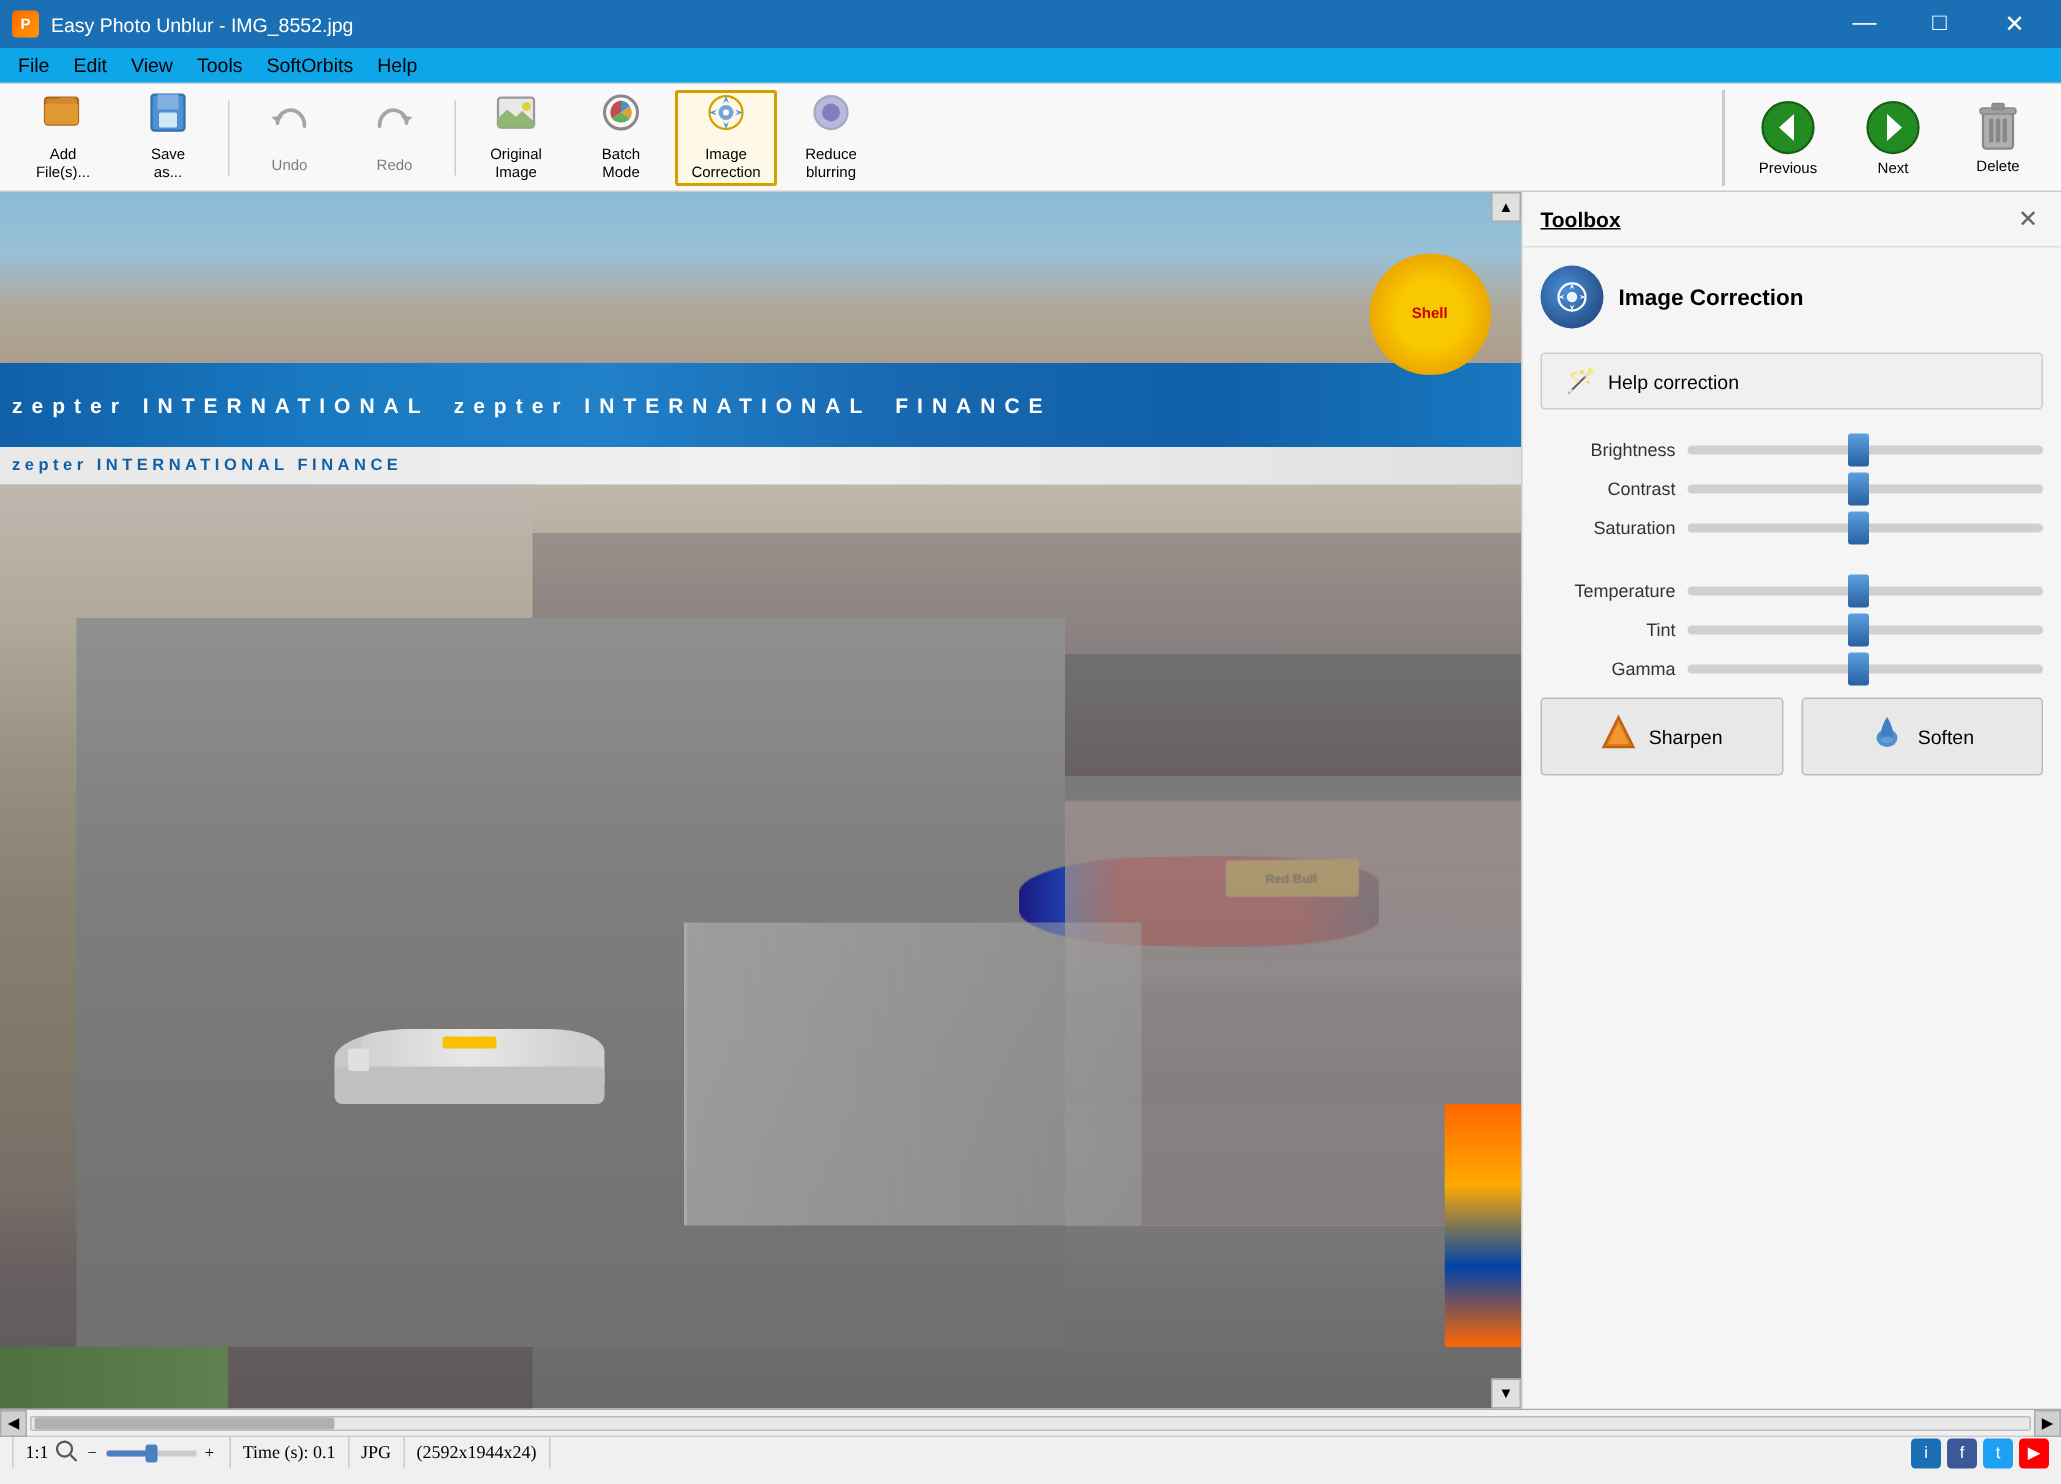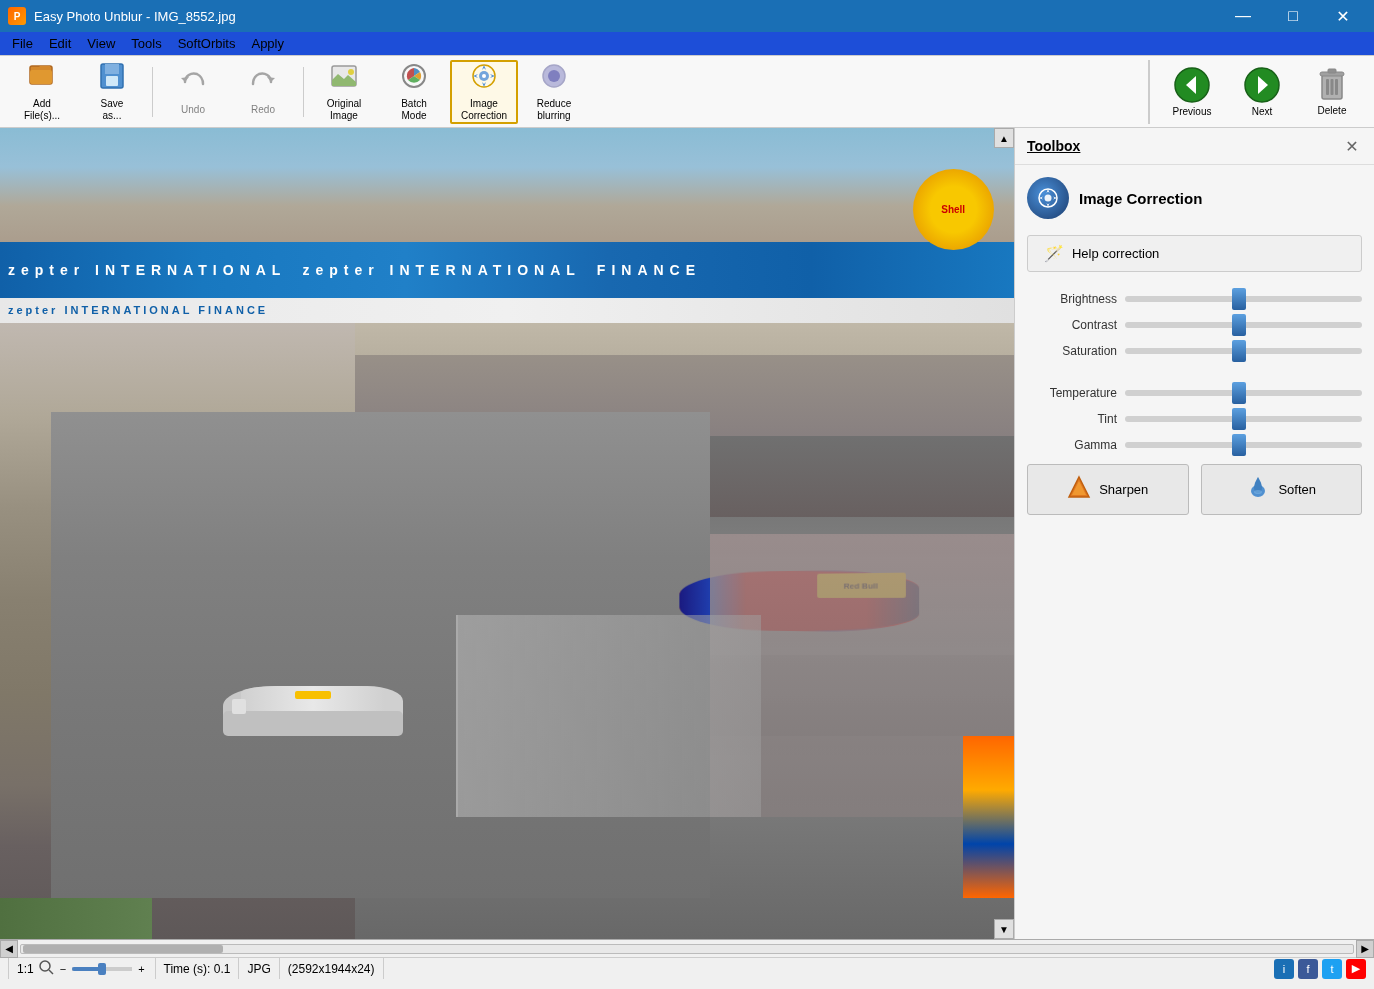--- a/index.html
+++ b/index.html
@@ -23,21 +23,21 @@
       background: transparent;
       border: none;
       color: white;
       font-size: 16px;
       cursor: pointer;
       display: flex; align-items: center; justify-content: center;
     }
 
     
     #menubar {
-      background: #1d4ed8;
+      background: #0ea5e9;
       height: 24px;
       display: flex;
       align-items: center;
       border-bottom: 1px solid #ccc;
       padding: 0 4px;
     }
     .menu-item {
       padding: 2px 8px;
       cursor: pointer;
       font-size: 13px;
@@ -292,20 +292,21 @@
       font-size: 12px;
       gap: 0;
     }
     .status-segment {
       padding: 0 8px;
       border-right: 1px solid #ccc;
       height: 100%;
       display: flex;
       align-items: center;
       gap: 4px;
+      font-family: Liberation Serif, serif;
     }
     .status-segment:first-child { border-left: 1px solid #ccc; }
 
     
     .app-icon {
       width: 18px; height: 18px;
       background: linear-gradient(135deg, #ff6600, #ff9900);
       border-radius: 3px;
       display: flex; align-items: center; justify-content: center;
       color: white; font-size: 10px; font-weight: bold;
@@ -418,21 +419,21 @@
     <button class="titlebar-btn close">✕</button>
   </div>
 </div>
 
 <div id="menubar">
   <span class="menu-item">File</span>
   <span class="menu-item">Edit</span>
   <span class="menu-item">View</span>
   <span class="menu-item">Tools</span>
   <span class="menu-item">SoftOrbits</span>
-  <span class="menu-item">Apply</span>
+  <span class="menu-item">Help</span>
 </div>
 
 <div id="toolbar">
 
   <button class="toolbar-btn">
     <span class="toolbar-icon">
       <svg width="28" height="28" viewBox="0 0 28 28">
           <rect x="2" y="4" width="22" height="18" rx="2" fill="#d4882c" stroke="#b06820" stroke-width="1.5"></rect>
           <rect x="2" y="8" width="22" height="14" rx="2" fill="#e09830"></rect>
           <path d="M6 6 L10 6 L12 4 L22 4 L22 8 L6 8 Z" fill="#d4882c"></path>

